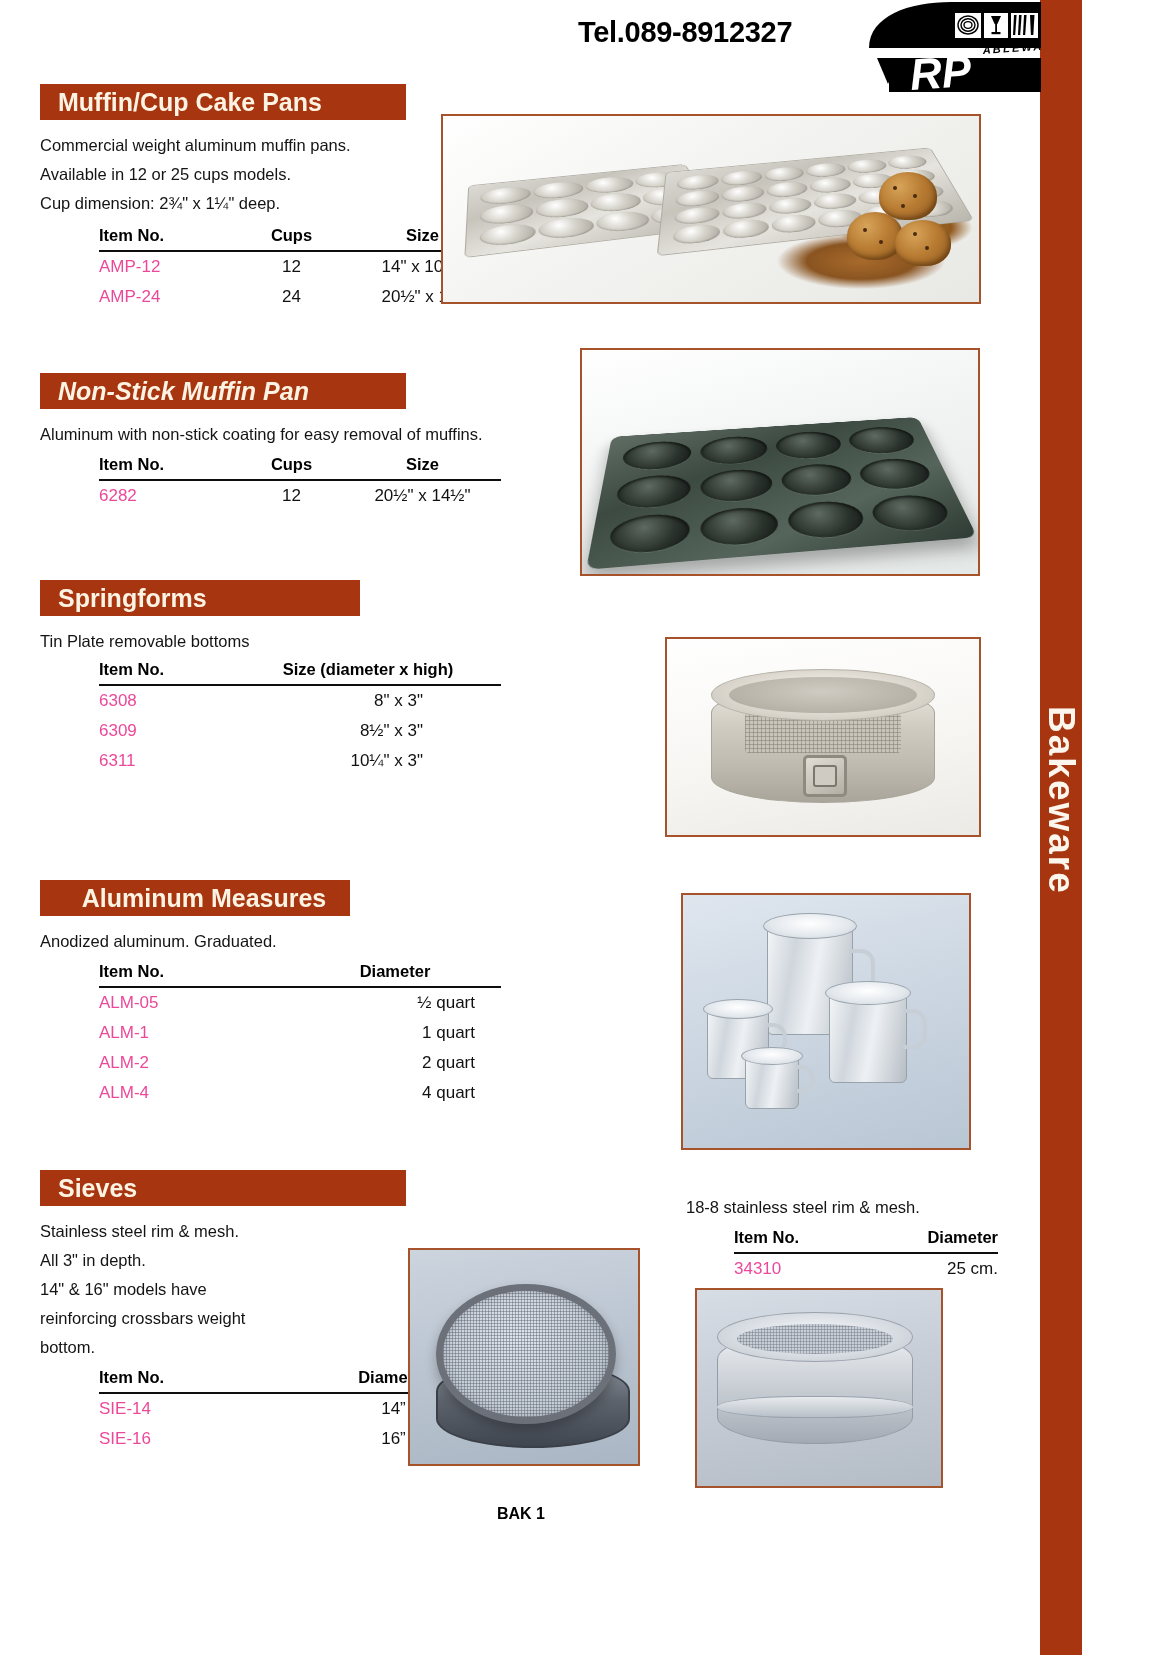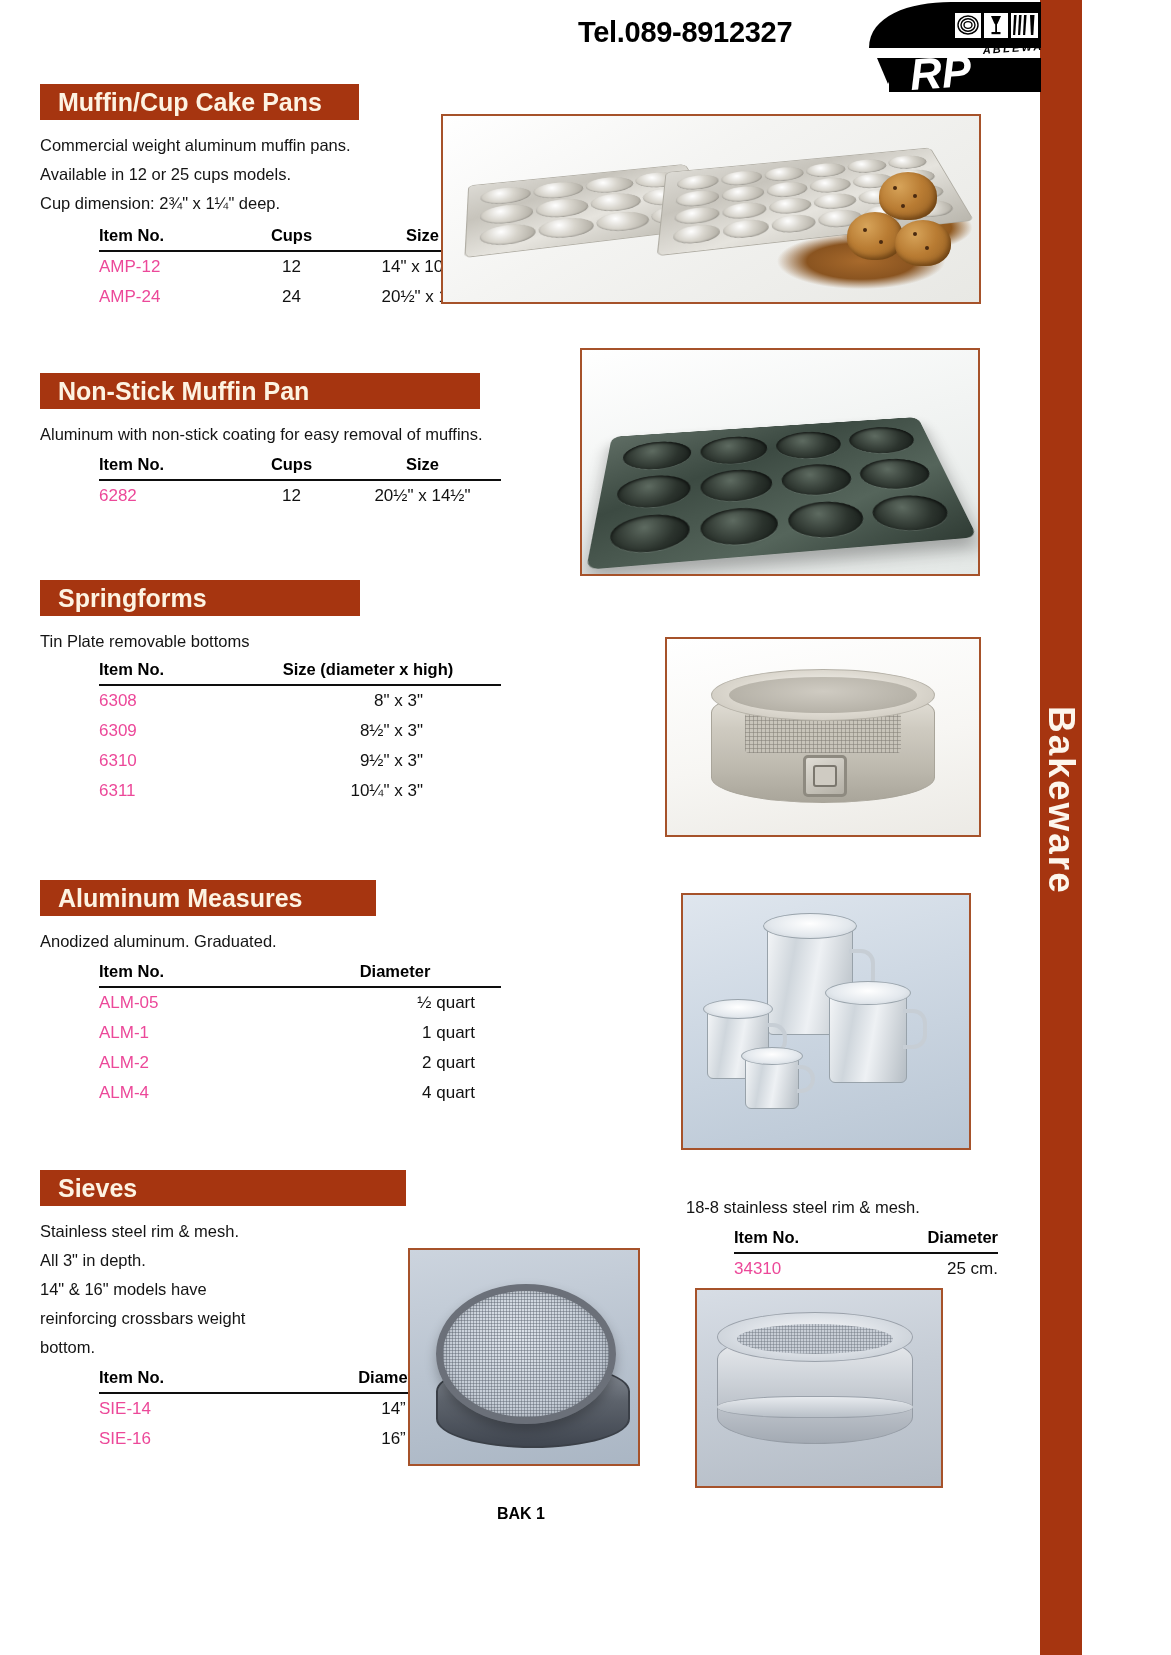--- a/index.html
+++ b/index.html
@@ -269,21 +269,21 @@
         <path d="M175 13 l4.5 0 l-1.2 20 l-2.4 0 Z"></path>
       </g>
       <text x="128" y="52" font-family="Liberation Sans, sans-serif" font-size="11" font-weight="bold" font-style="italic" letter-spacing="2.2" fill="#000" transform="rotate(-4 128 52)">ABLEWARE</text>
       <path d="M34 56 L186 56 L186 90 L34 90 Z" fill="#000"></path>
       <path d="M34 56 L62 56 L48 90 Z" fill="#000"></path>
       <path d="M22 56 L44 56 L33 82 Z" fill="#000"></path>
       <text x="56" y="88" font-family="Liberation Sans, sans-serif" font-size="44" font-weight="bold" font-style="italic" fill="#fff" transform="rotate(-4 56 88)">RP</text>
     </svg>
   </div>
 
-  <div class="band" style="left:40px; top:84px; width:319px;">
+  <div class="band" style="left:40px; top:84px; width:366px;">
     <span>Muffin/Cup Cake Pans</span>
   </div>
   <div class="desc" style="left:40px; top:131px;">Commercial weight aluminum muffin pans.</div>
   <div class="desc" style="left:40px; top:160px;">Available in 12 or 25 cups models.</div>
   <div class="desc" style="left:40px; top:189px;">Cup dimension: 2¾" x 1¼" deep.</div>
 
   <div class="tbl" style="left:55px; top:224px;">
     <table>
       <colgroup>
           <col style="width:140px">
@@ -371,21 +371,21 @@
         <div class="chip" style="left:16px; top:16px;"></div>
         <div class="chip" style="left:32px; top:28px;"></div>
       </div>
       <div class="muffin" style="left:452px; top:104px; width:56px; height:46px;">
         <div class="chip" style="left:18px; top:12px;"></div>
         <div class="chip" style="left:30px; top:26px;"></div>
       </div>
     </div>
   </div>
 
-  <div class="band" style="left:40px; top:373px; width:440px;">
+  <div class="band" style="left:40px; top:373px; width:366px;font-style:italic;">
     <span>Non-Stick Muffin Pan</span>
   </div>
   <div class="desc" style="left:40px; top:420px;">Aluminum with non-stick coating for easy removal of muffins.</div>
 
   <div class="tbl" style="left:55px; top:453px;">
     <table>
       <colgroup>
           <col style="width:140px">
           <col style="width:105px">
           <col style="width:157px">
@@ -446,45 +446,41 @@
         </tr>
       </thead>
       <tbody>
         <tr>
           <td class="item">6308</td>
           <td class="rgt" style="padding-right:78px">8" x 3"</td>
         </tr>
         <tr>
           <td class="item">6309</td>
           <td class="rgt" style="padding-right:78px">8½" x 3"</td>
-        </tr>
-        <tr>
-          <td class="item">6310</td>
-          <td class="rgt" style="padding-right:78px">9½" x 3"</td>
         </tr>
         <tr>
           <td class="item">6311</td>
           <td class="rgt" style="padding-right:78px">10¼" x 3"</td>
         </tr>
       </tbody>
     </table>
   </div>
 
   <div class="photo ph-spring" style="left:665px; top:637px; width:316px; height:200px;">
     <div class="inner">
       <div class="sfBody"></div>
       <div class="sfMesh"></div>
       <div class="sfTop"></div>
       <div class="sfInner"></div>
       <div class="sfClasp"></div>
       <div class="sfClasp2"></div>
     </div>
   </div>
 
-  <div class="band" style="left:40px; top:880px; width:336px;">
+  <div class="band" style="left:40px; top:880px; width:310px;justify-content:center;">
     <span>Aluminum Measures</span>
   </div>
   <div class="desc" style="left:40px; top:927px;">Anodized aluminum.  Graduated.</div>
 
   <div class="tbl" style="left:55px; top:960px;">
     <table>
       <colgroup>
           <col style="width:190px">
           <col style="width:212px">
         </colgroup>

